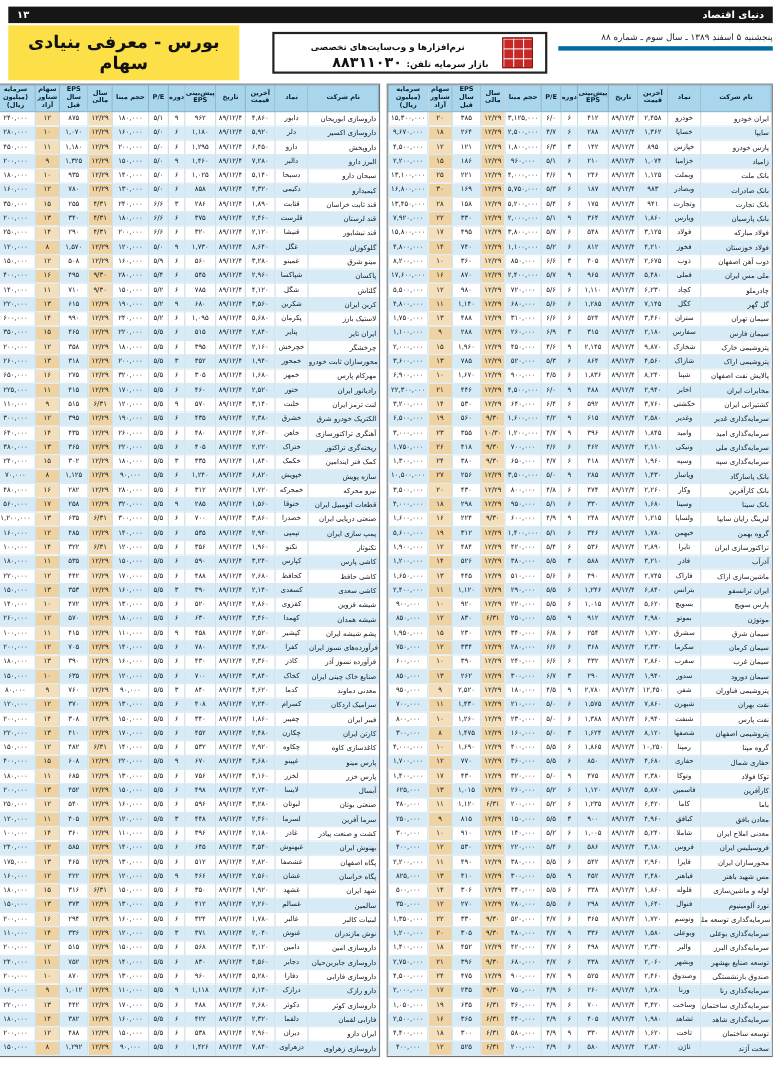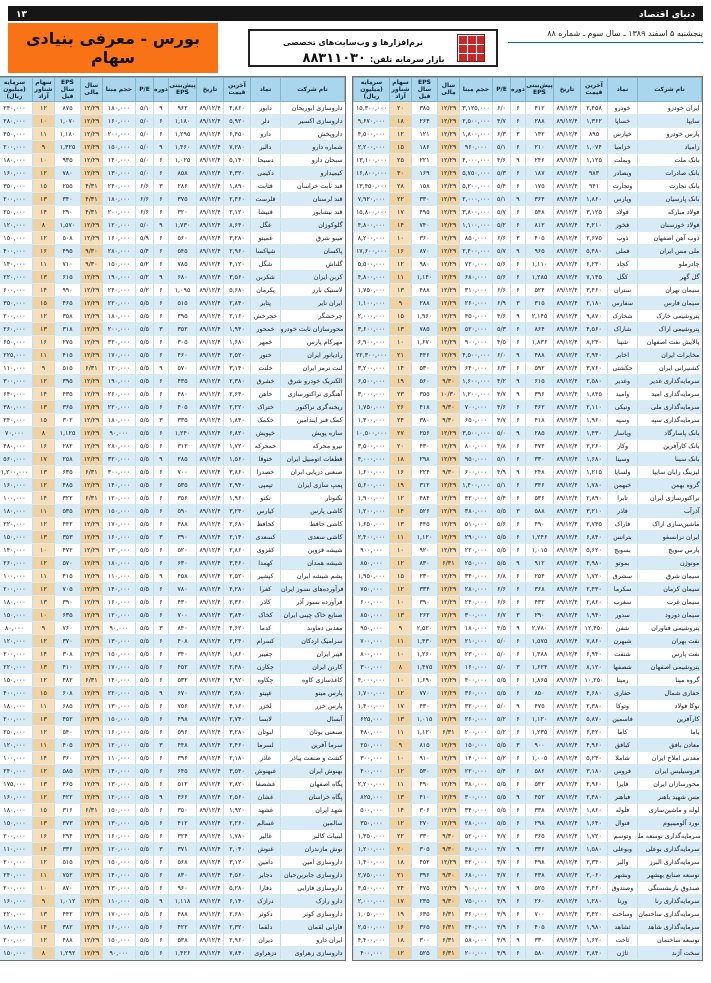--- a/index.html
+++ b/index.html
@@ -10,37 +10,37 @@
   
   .topbar{
     position:absolute;top:6px;right:8px;left:8px;height:15px;background:#161616;color:#fff;
     display:flex;align-items:center;justify-content:space-between;padding:0 8px;box-sizing:border-box;
     font-size:9px;font-weight:bold;
   }
   
   .header{position:absolute;top:24px;right:8px;left:8px;height:48px;display:flex;align-items:center;}
   .dateline{
     width:195px;font-size:8px;color:#222;align-self:flex-start;padding-top:5px;
-    border-bottom:1px solid #0369a1;padding-bottom:4px;text-align:right;
+    border-bottom:4px solid #0369a1;padding-bottom:4px;text-align:right;
   }
   .adbox{
     width:250px;height:38px;border:2px solid #222;margin:0 10px;box-sizing:border-box;
     display:flex;align-items:center;justify-content:center;gap:12px;background:#fff;
   }
   .ad-logo{
     width:26px;height:26px;background:#c62828;flex:0 0 auto;
     background-image:linear-gradient(#fff 1px,transparent 1px),linear-gradient(90deg,#fff 1px,transparent 1px);
     background-size:9px 9px;border:1px solid #8e1414;
   }
   .ad-text{text-align:center;line-height:1.25;}
   .ad-line1{font-size:8px;font-weight:bold;}
   .ad-line2{font-size:8px;font-weight:bold;display:flex;align-items:baseline;justify-content:center;gap:4px;}
   .ad-phone{font-size:13px;font-weight:bold;letter-spacing:1px;margin-left:41px;}
   .page-title{
-    flex:1;background:#f97316;font-size:16px;font-weight:bold;text-align:center;
+    flex:1;background:#fde047;font-size:16px;font-weight:bold;text-align:center;
     padding:6px 0;margin-right:20px;
   }
   
   .tables{position:absolute;top:76px;right:8px;left:8px;display:flex;gap:6px;}
   .twrap{flex:1;border:1px solid #6f6f6f;background:#fff;}
   table{width:100%;border-collapse:collapse;table-layout:fixed;}
   th{
     background:#a9d6ec;font-size:6px;font-weight:bold;color:#09212e;
     border:1px solid #86b2c7;height:20px;line-height:1.15;padding:1px 0;overflow:hidden;
   }
@@ -1107,21 +1107,21 @@
             <td>۱,۲۹۵</td>
             <td>۶</td>
             <td>۵/۰</td>
             <td>۲۰۰,۰۰۰</td>
             <td class="tan">۱۲/۲۹</td>
             <td>۱,۱۸۰</td>
             <td class="tan">۱۱</td>
             <td>۴۵۰,۰۰۰</td>
           </tr>
           <tr>
-            <td class="name">شماره دارو</td>
+            <td class="name">البرز دارو</td>
             <td>دالبر</td>
             <td>۷,۲۸۰</td>
             <td>۸۹/۱۲/۴</td>
             <td>۱,۴۶۰</td>
             <td>۹</td>
             <td>۵/۰</td>
             <td>۱۵۰,۰۰۰</td>
             <td class="tan">۱۲/۲۹</td>
             <td>۱,۳۲۵</td>
             <td class="tan">۹</td>

